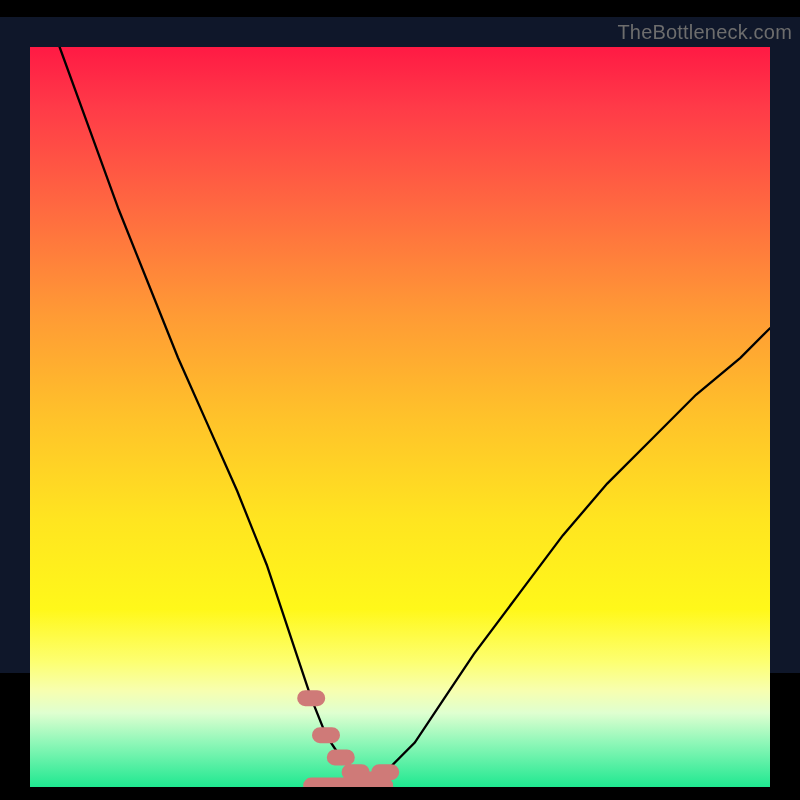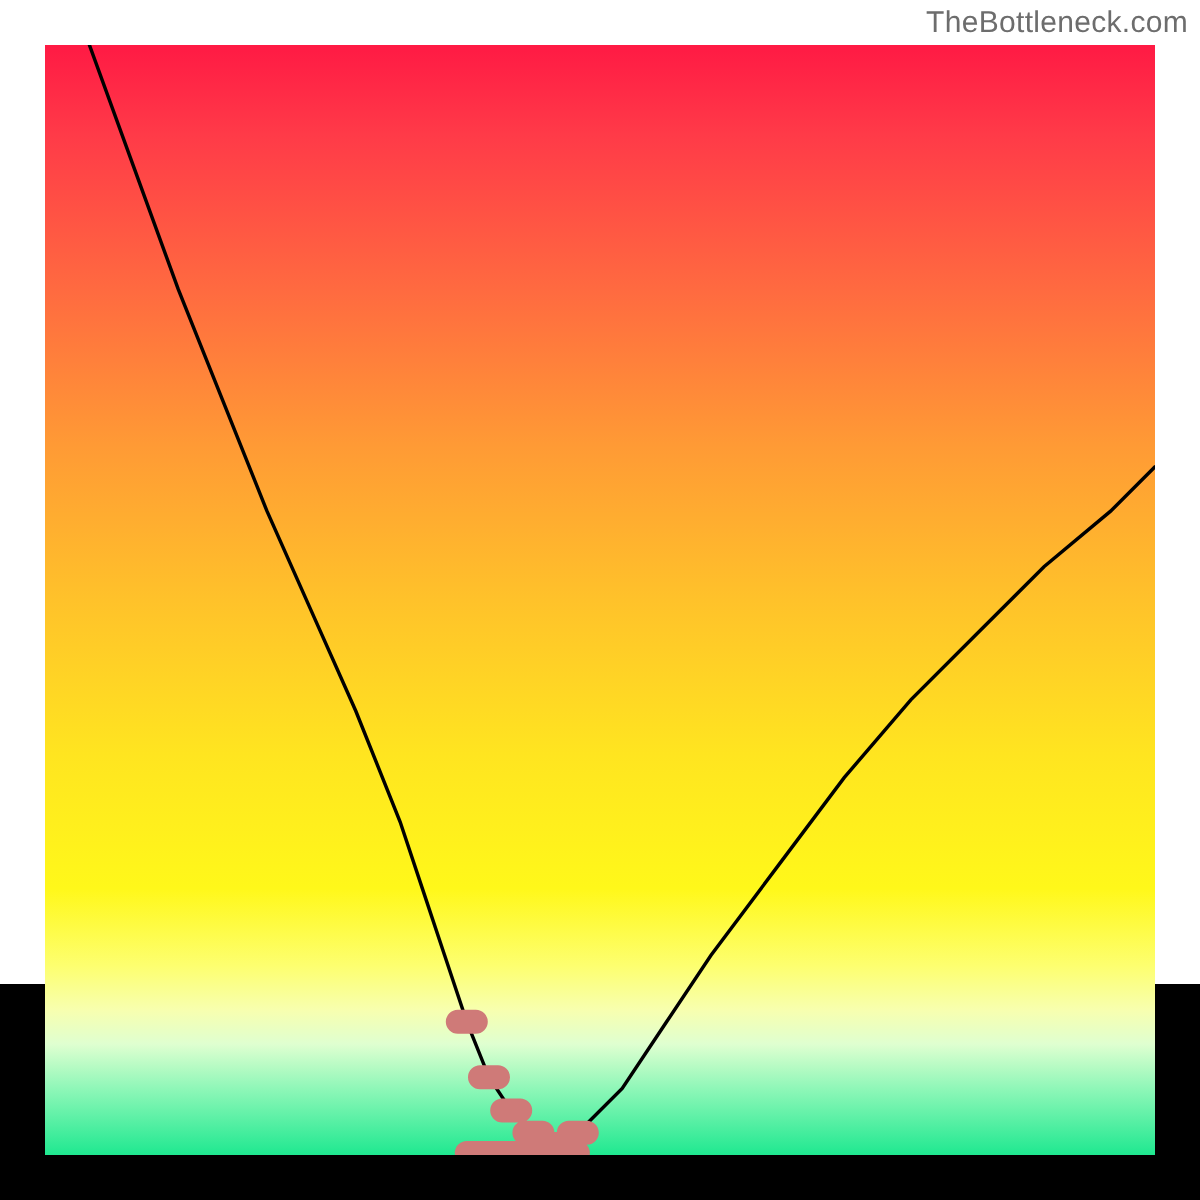--- a/index.html
+++ b/index.html
@@ -6,25 +6,25 @@
     margin: 0;
     padding: 0;
     width: 800px;
     height: 800px;
     background: #000;
     overflow: hidden;
     font-family: Arial, Helvetica, sans-serif;
   }
   .frame {
     position: absolute;
-    top: 0;
+    top: 17px;
     left: 0;
     width: 800px;
     height: 656px;
-    background: #ffffff;
+    background: #0f172a;
   }
   .plot-area {
     position: absolute;
     top: 30px;
     left: 30px;
     width: 740px;
     height: 740px;
     overflow: hidden;
   }
   .gradient {

